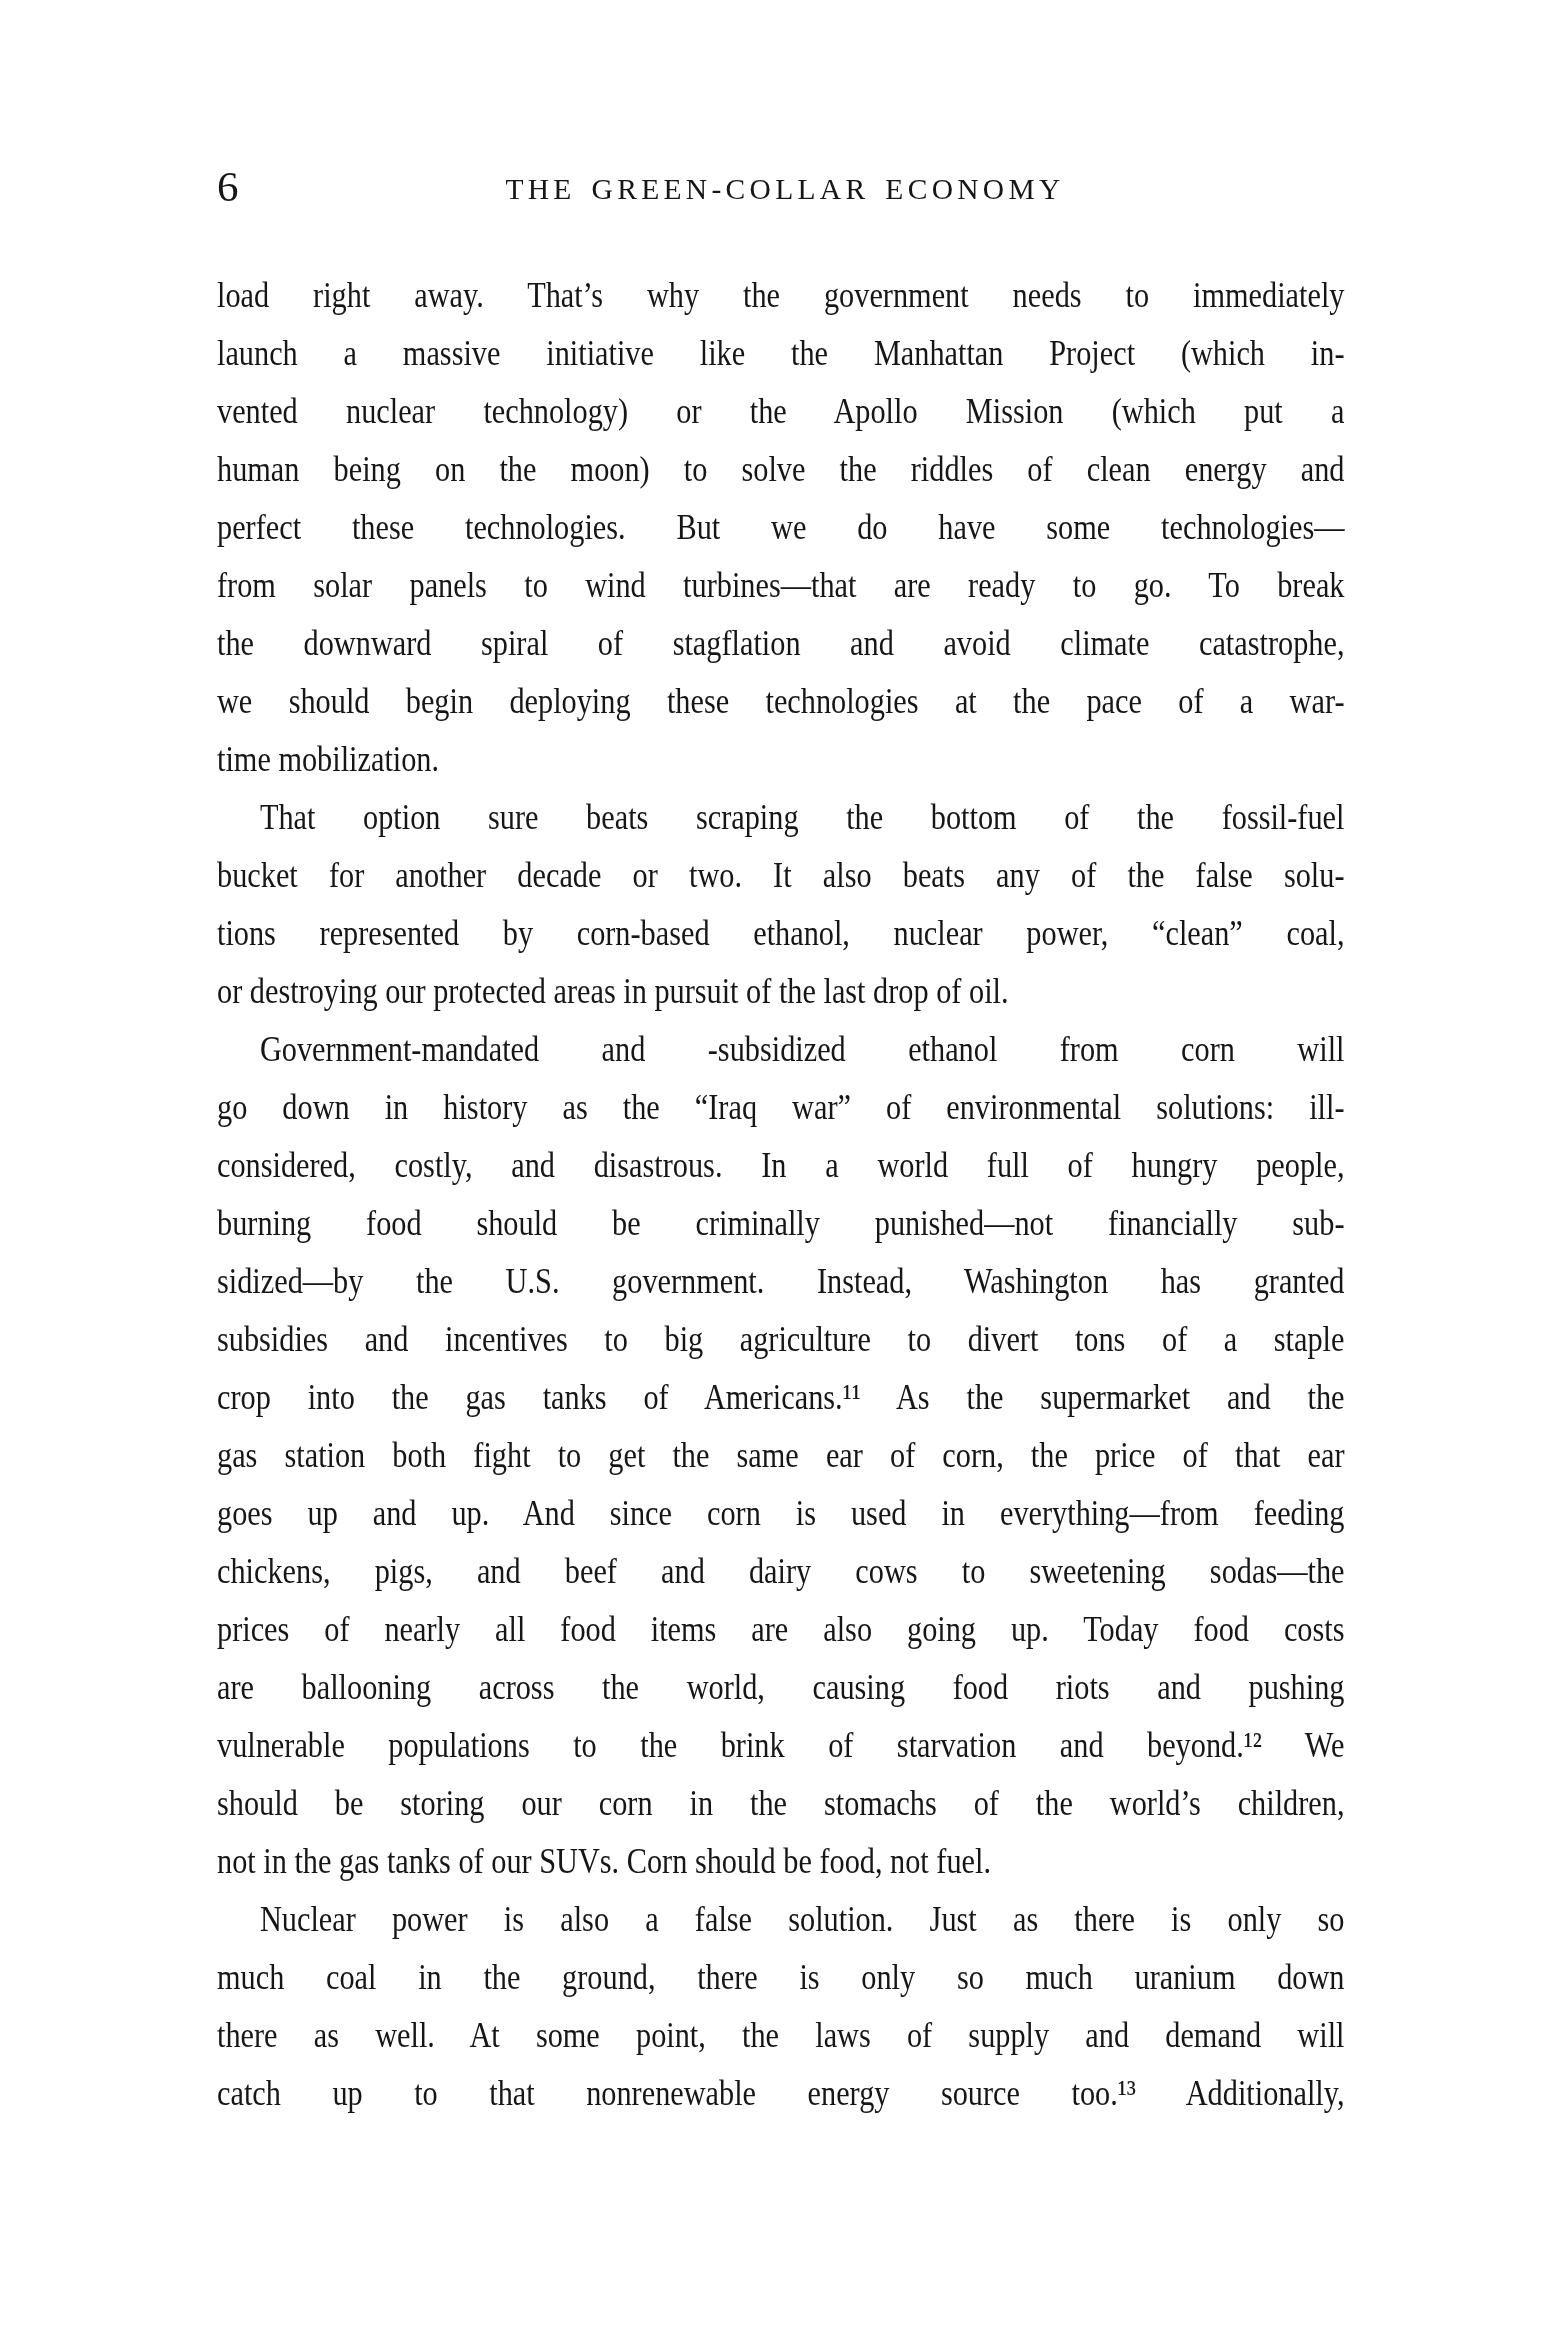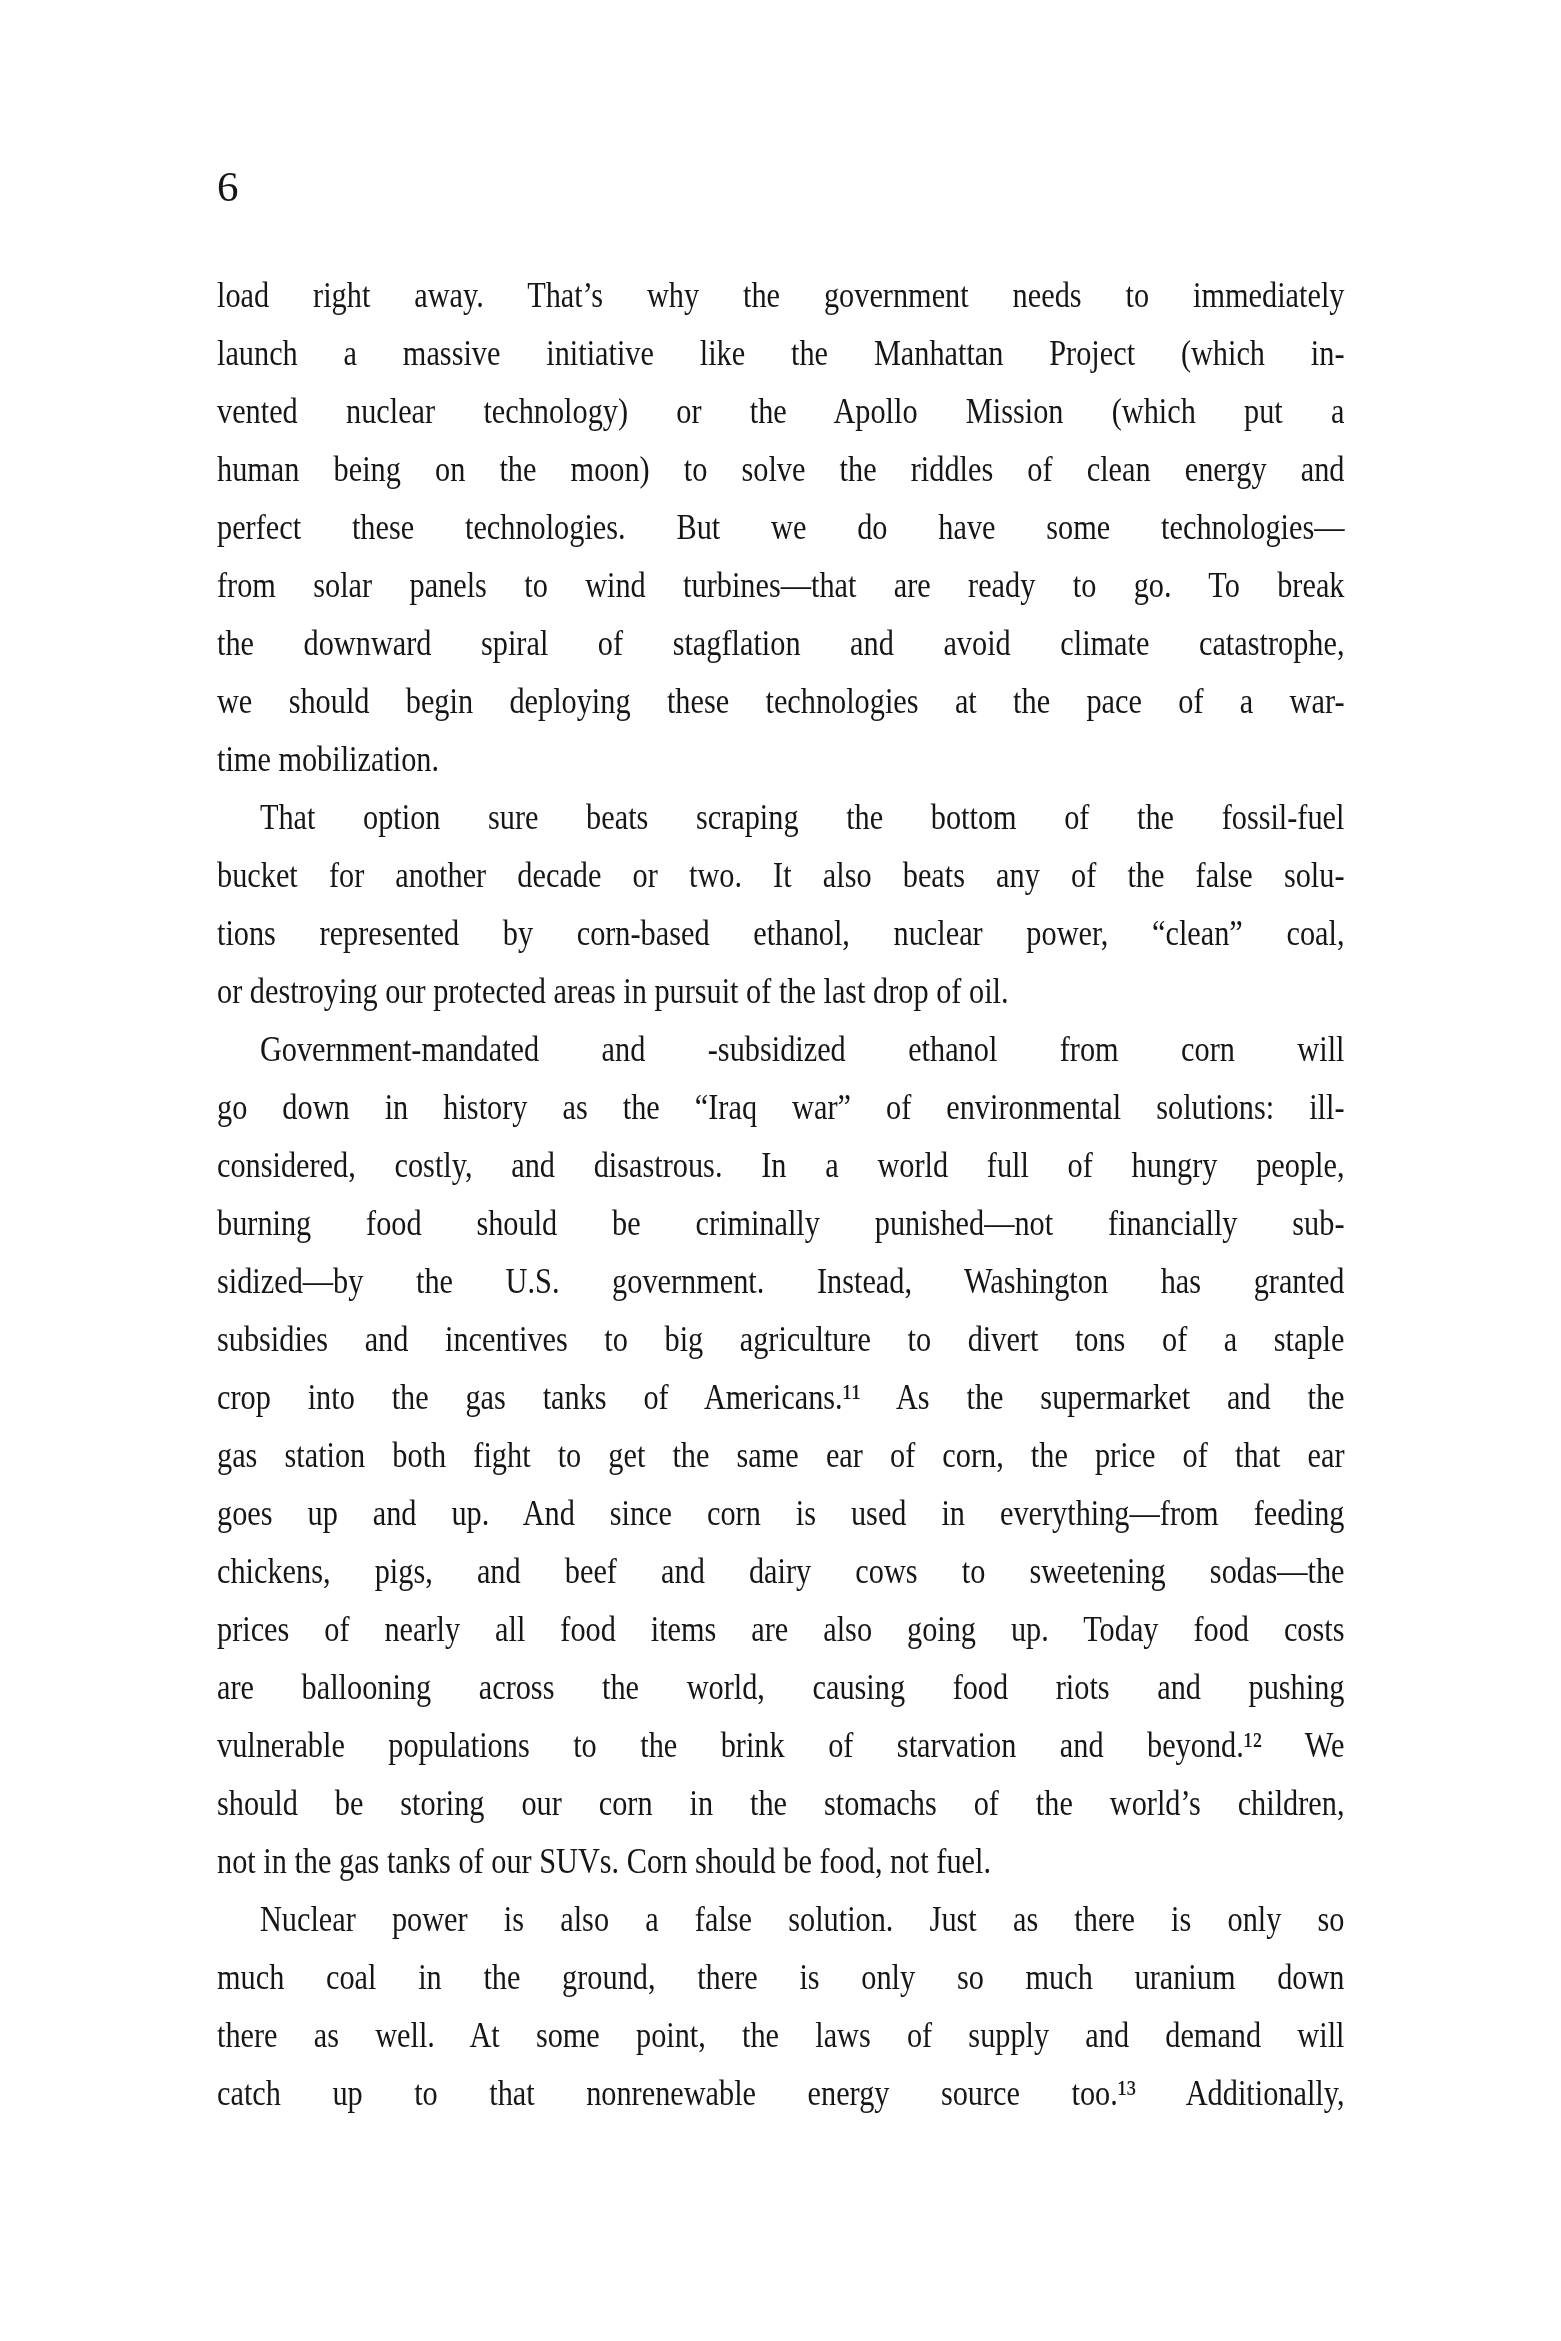--- a/index.html
+++ b/index.html
@@ -61,20 +61,21 @@
     text-indent: 51px;
   }
 </style>
 </head>
 <body>
 
 <div class="page">
 
   <div class="folio">6</div>
 
+  <div class="running-head">THE GREEN-COLLAR ECONOMY</div>
 
   <main class="text-block" id="text-block">
       <div class="ln jl">load right away. That’s why the government needs to immediately</div>
       <div class="ln jl">launch a massive initiative like the Manhattan Project (which in-</div>
       <div class="ln jl">vented nuclear technology) or the Apollo Mission (which put a</div>
       <div class="ln jl">human being on the moon) to solve the riddles of clean energy and</div>
       <div class="ln jl">perfect these technologies. But we do have some technologies—</div>
       <div class="ln jl">from solar panels to wind turbines—that are ready to go. To break</div>
       <div class="ln jl">the downward spiral of stagflation and avoid climate catastrophe,</div>
       <div class="ln jl">we should begin deploying these technologies at the pace of a war-</div>

